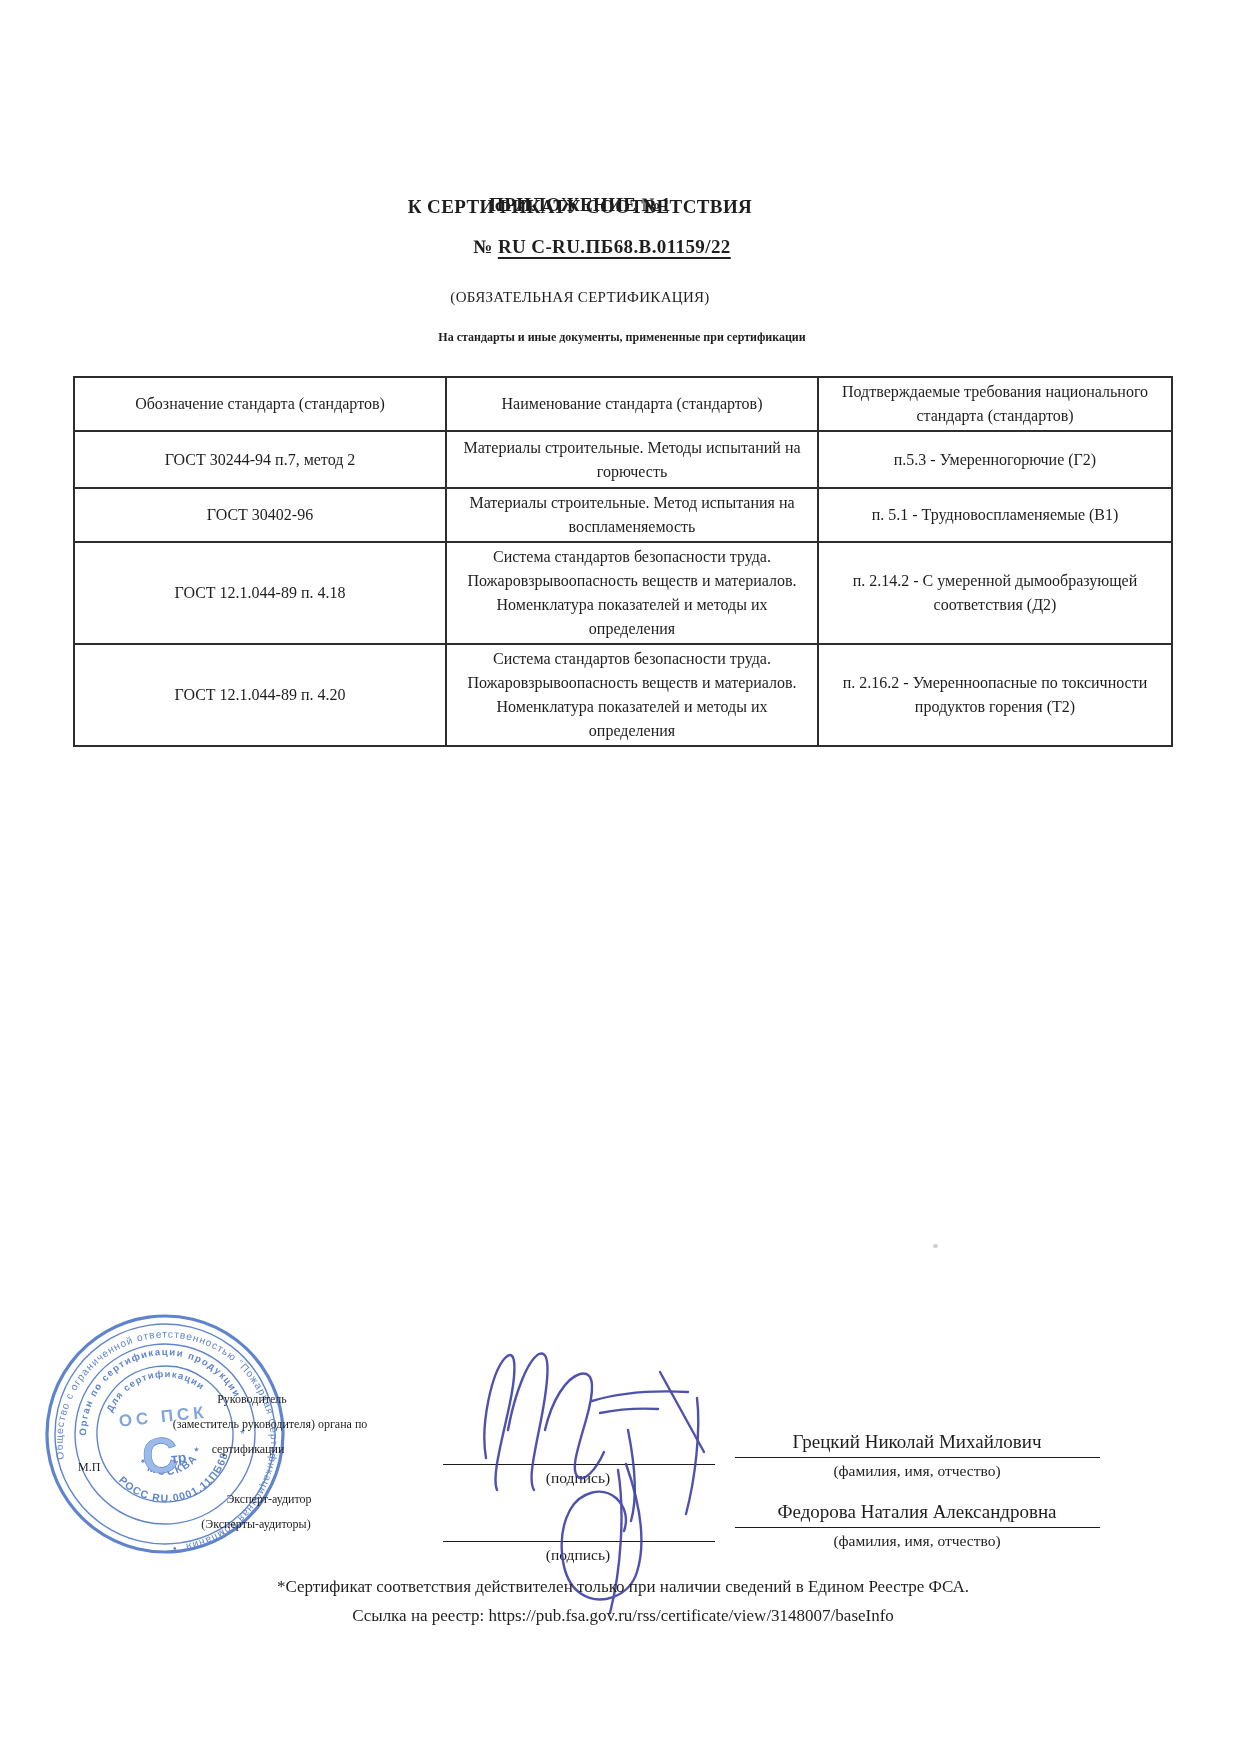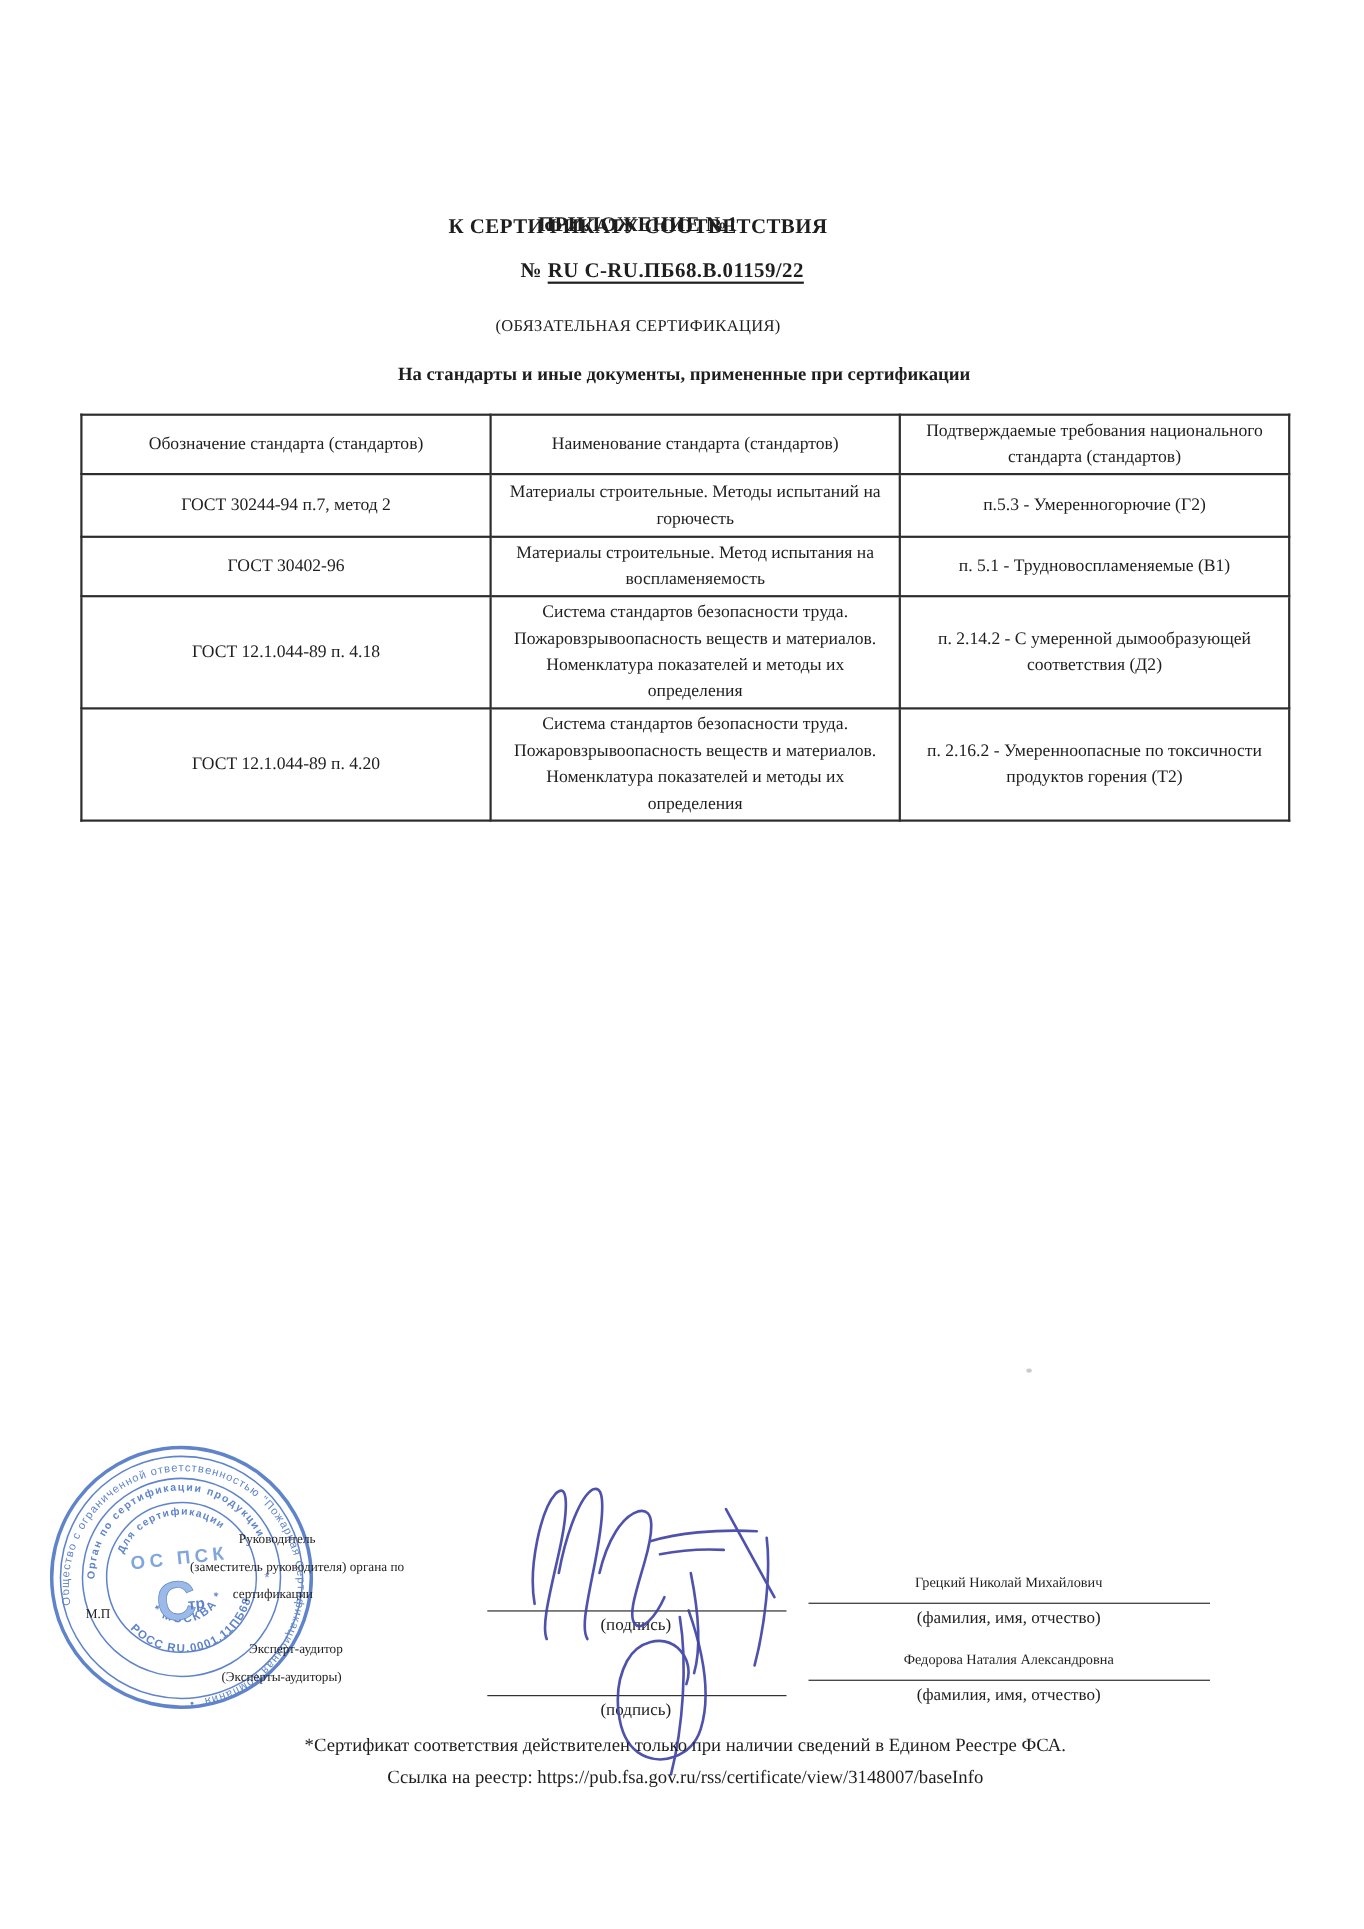--- a/index.html
+++ b/index.html
@@ -7,37 +7,37 @@
     width:1240px;height:1754px;background:#ffffff;position:relative;
     font-family:"Liberation Serif","DejaVu Serif",serif;color:#1e1e1e;
     overflow:hidden;
   }
   .abs{position:absolute;}
   .ctr{text-align:center;}
   
   .h-line{font-weight:bold;font-size:19px;letter-spacing:.4px;}
   .h-sub{font-size:15px;letter-spacing:.3px;}
   .h-underline{text-decoration:underline;text-underline-offset:4px;text-decoration-thickness:1.6px;}
-  .subtitle{font-weight:bold;font-size:17px;}
+  .subtitle{font-weight:bold;font-size:12px;}
   
   table.std{border-collapse:collapse;table-layout:fixed;width:1098px;}
   table.std th,table.std td{
     border:2px solid #2d2d2d;text-align:center;vertical-align:middle;
     font-size:16px;font-weight:normal;padding:2px 12px;line-height:1.5;
   }
   table.std tr.hdr{height:50px;}
   table.std tr.r0{height:57px;}
   table.std tr.r1{height:52px;padding-left:41px;}
   table.std tr.r2{height:96px;}
   table.std tr.r3{height:99px;}
   
   .lbl{font-size:12px;line-height:1.25;}
   .rule{border-top:1.6px solid #1c1c1c;height:0;}
   .cap{font-size:15.5px;}
-  .name{font-size:13px;}
+  .name{font-size:19px;}
   .footer{font-size:17px;text-align:center;}
   .speck{width:5px;height:4px;border-radius:50%;background:rgba(110,110,120,.35);}
   svg{display:block;}
   .stampwrap{opacity:.88;}
 </style>
 </head>
 <body>
 
 <div class="abs ctr h-line" style="left:0;top:148px;width:1160px;margin-top:46px;">ПРИЛОЖЕНИЕ №1</div>
 

